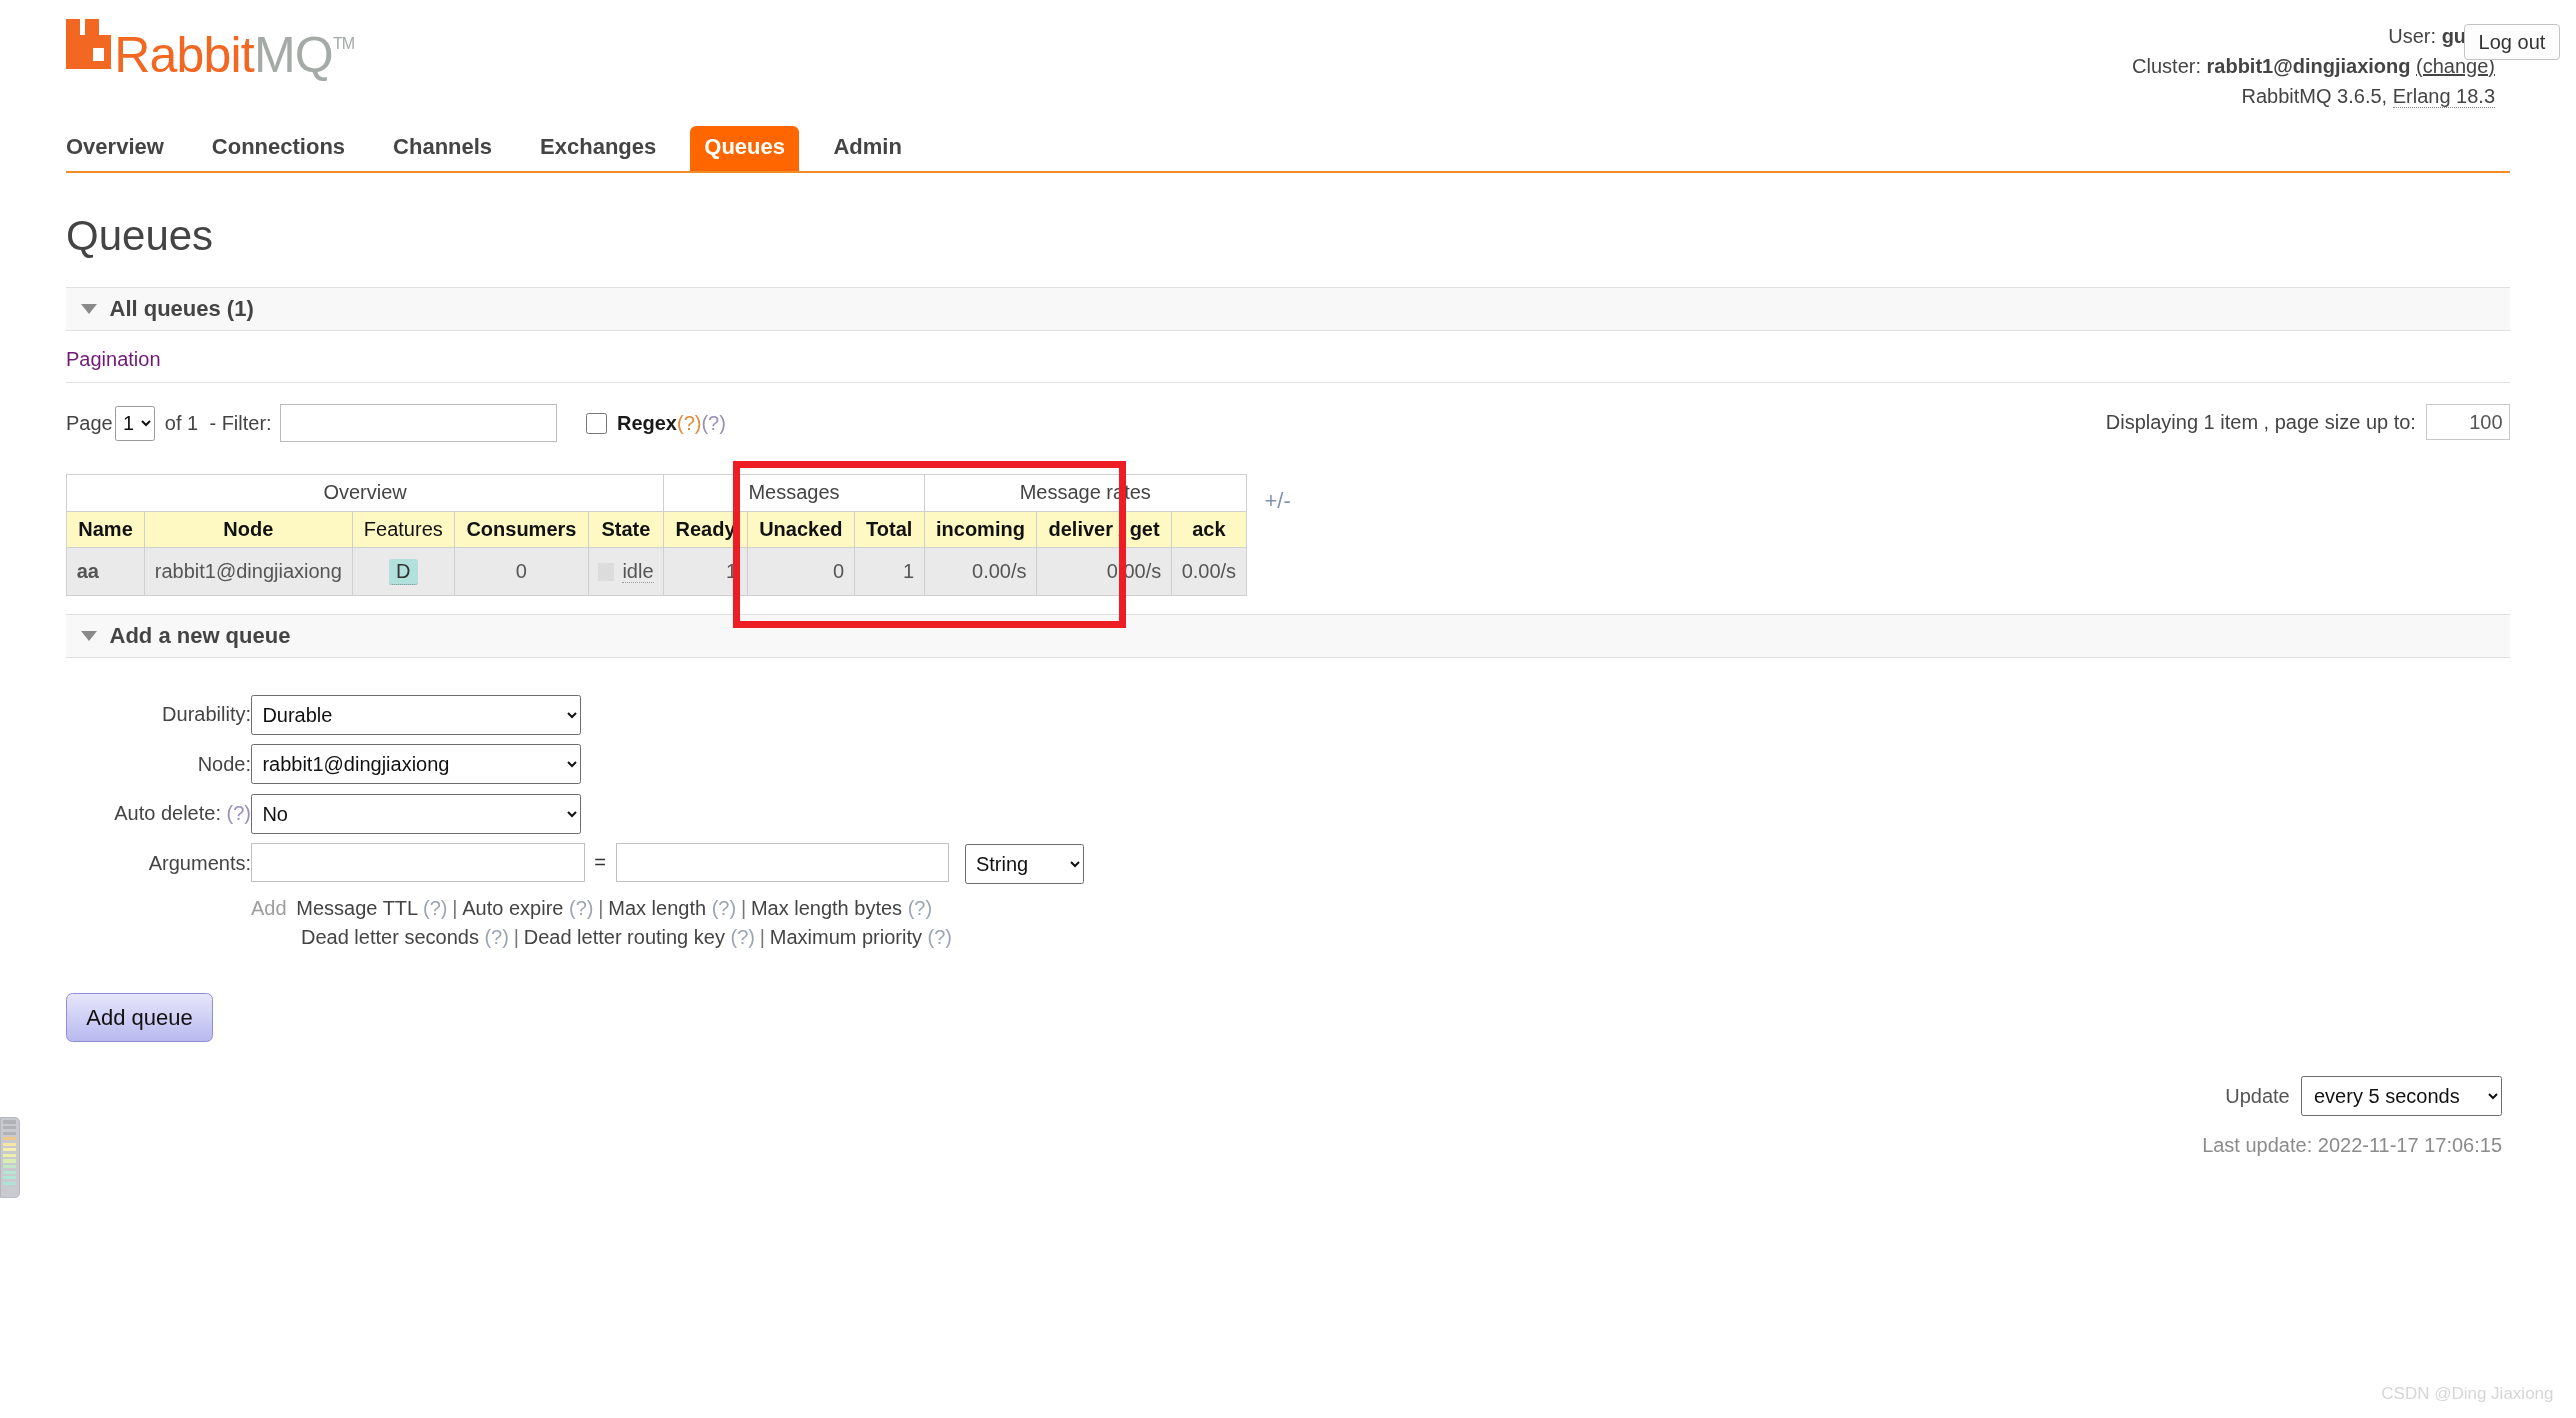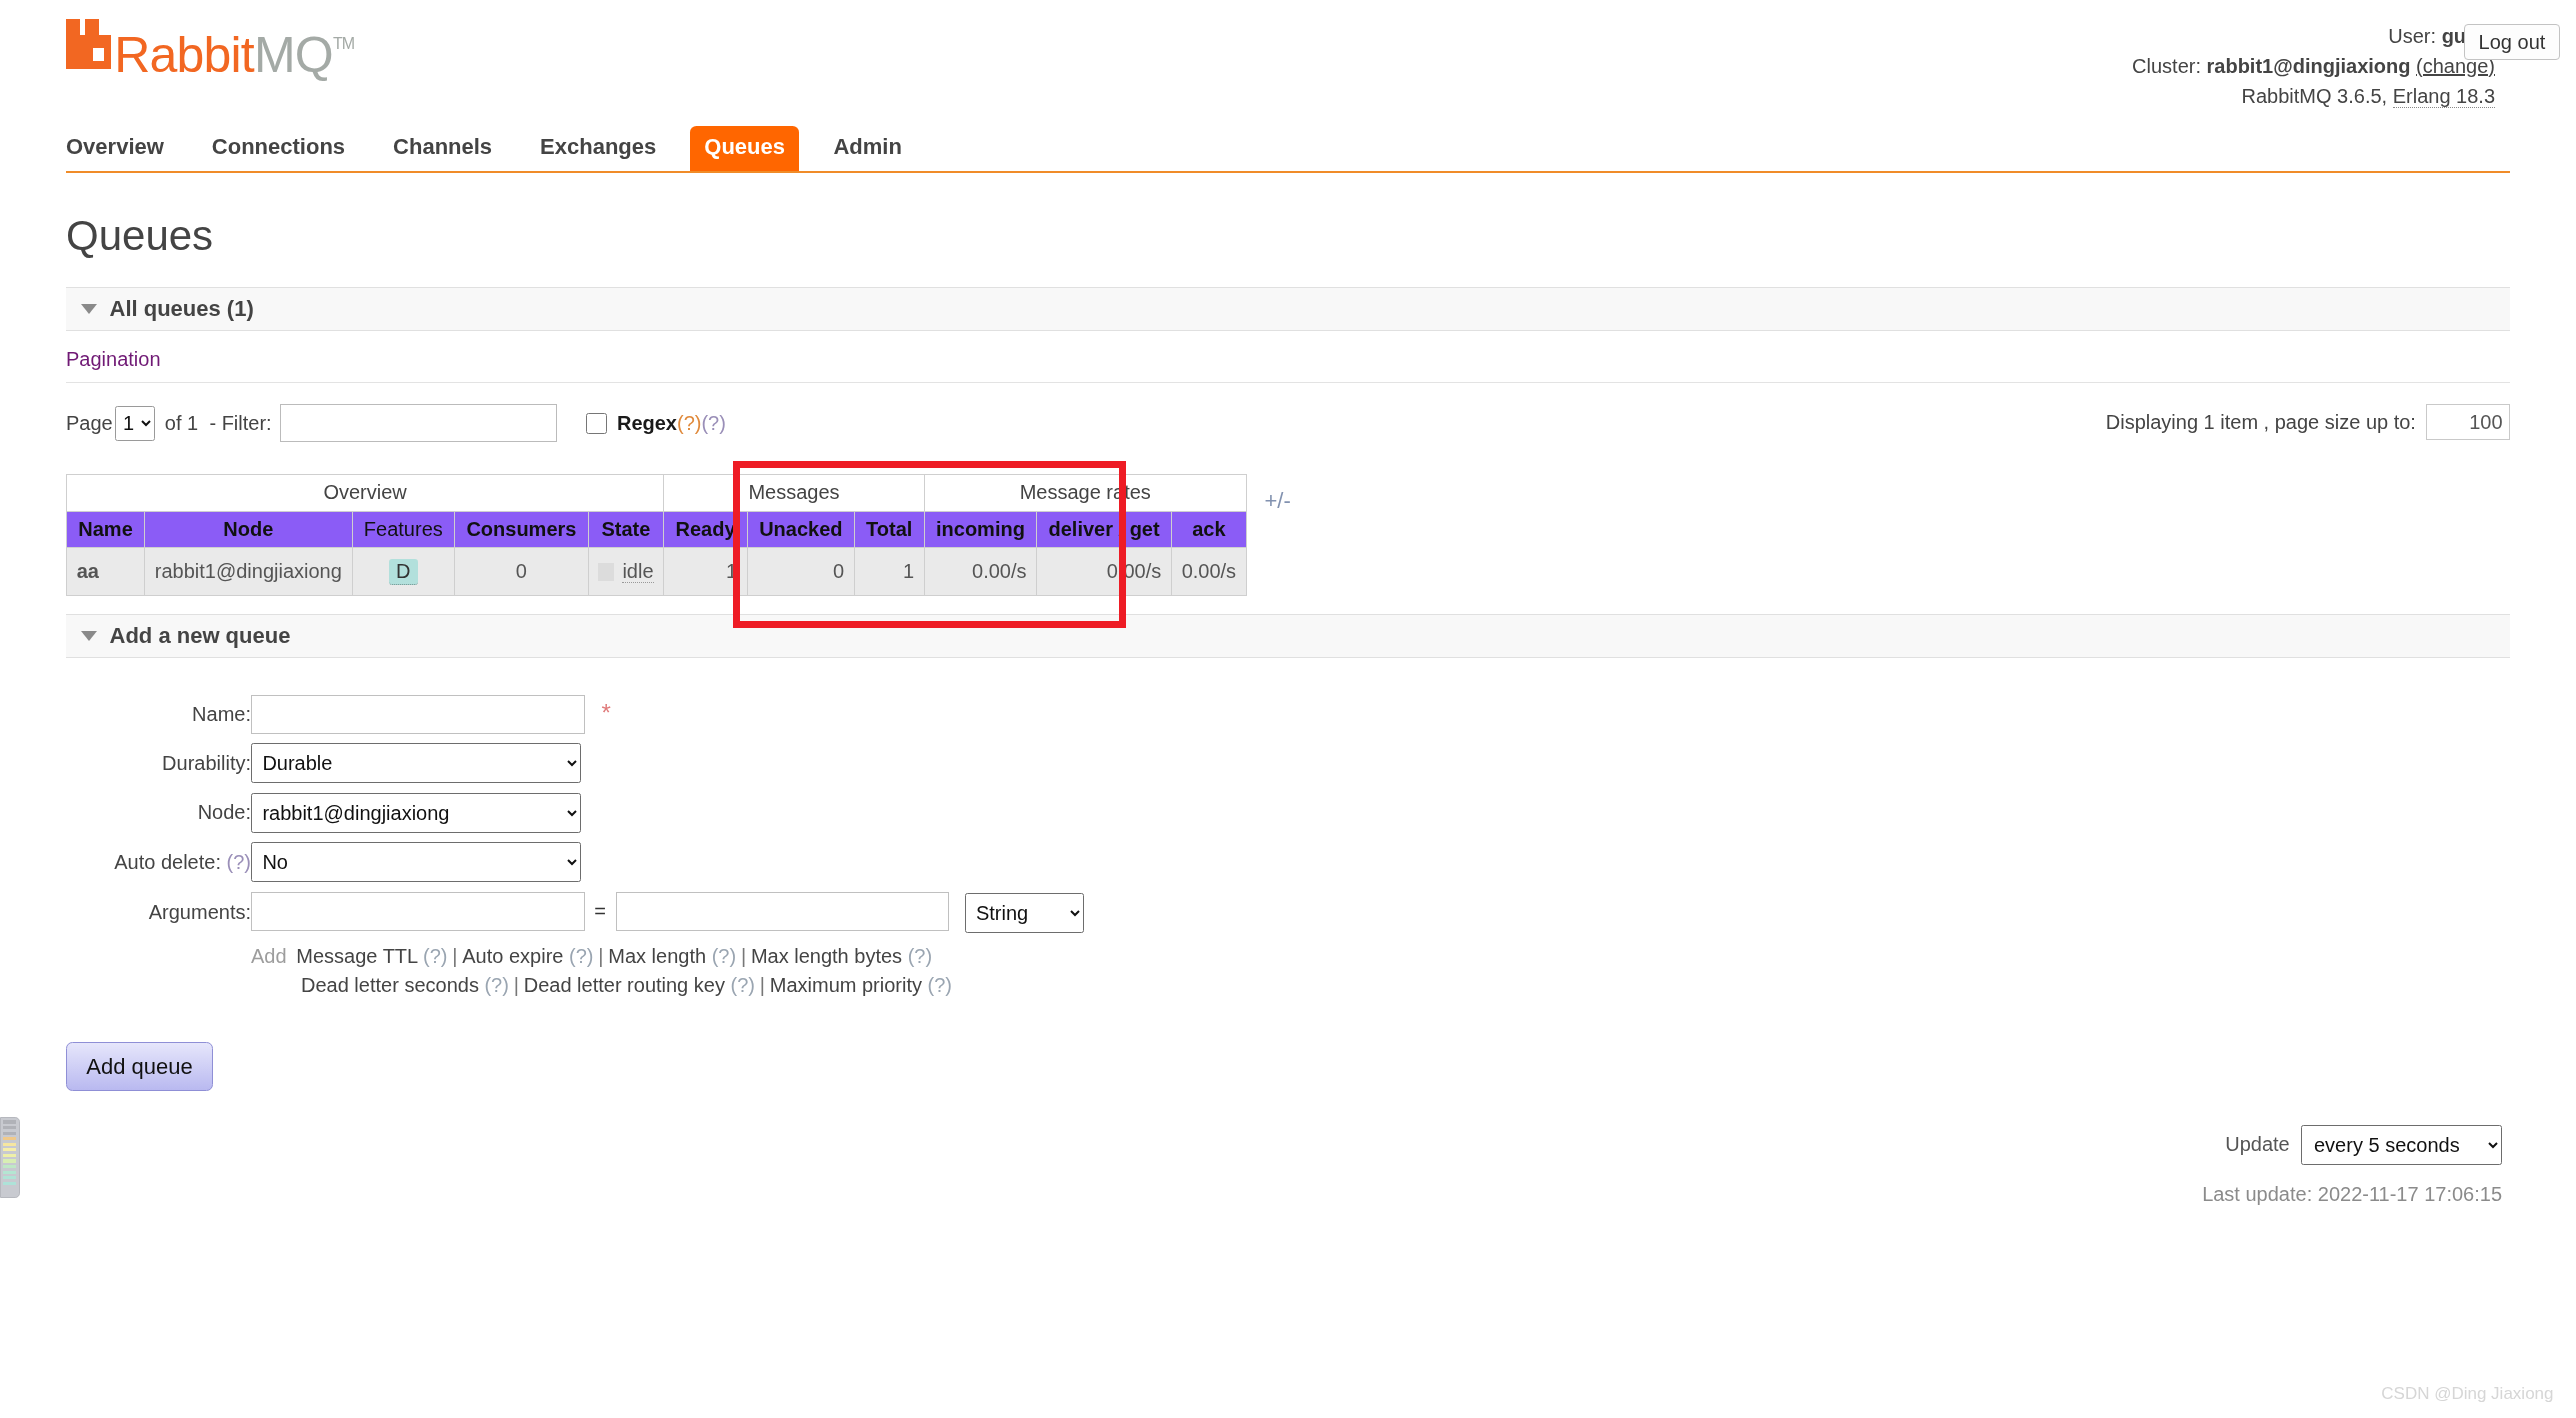--- a/index.html
+++ b/index.html
@@ -262,21 +262,21 @@
     font-weight: 400;
     color: #444444;
     text-align: center;
     background: #ffffff;
     padding: 6.4px 9.7px;
   }
   table.queues th.col {
     font-weight: bold;
     color: #111111;
     text-align: center;
-    background: #8b5cf6;
+    background: #fef9c3;
     padding: 6.4px 11.3px;
   }
   table.queues td {
     background: #eaeaea;
     color: #555555;
     height: 37px;
   }
   td.name { font-weight: bold; color: #222222; text-align: left; padding-left: 11.3px; }
   td.node { color: #666666; text-align: center; }
   td.features { text-align: center; }
@@ -582,27 +582,20 @@
     </div>
 
     <div id="addqueue-section">
       <div class="section-head">
         <span class="tri"></span>
         <span>Add a new queue</span>
       </div>
 
       <table class="form">
         <tbody>
-            <tr>
-          <td class="flabel">Name:</td>
-          <td>
-            <input class="ftext" type="text" value="" style="">
-            <span class="req">*</span>
-          </td>
-        </tr>
         <tr>
           <td class="flabel">Durability:</td>
           <td>
             <select class="fsel">
               <option>Durable</option>
             </select>
           </td>
         </tr>
         <tr>
           <td class="flabel">Node:</td>

